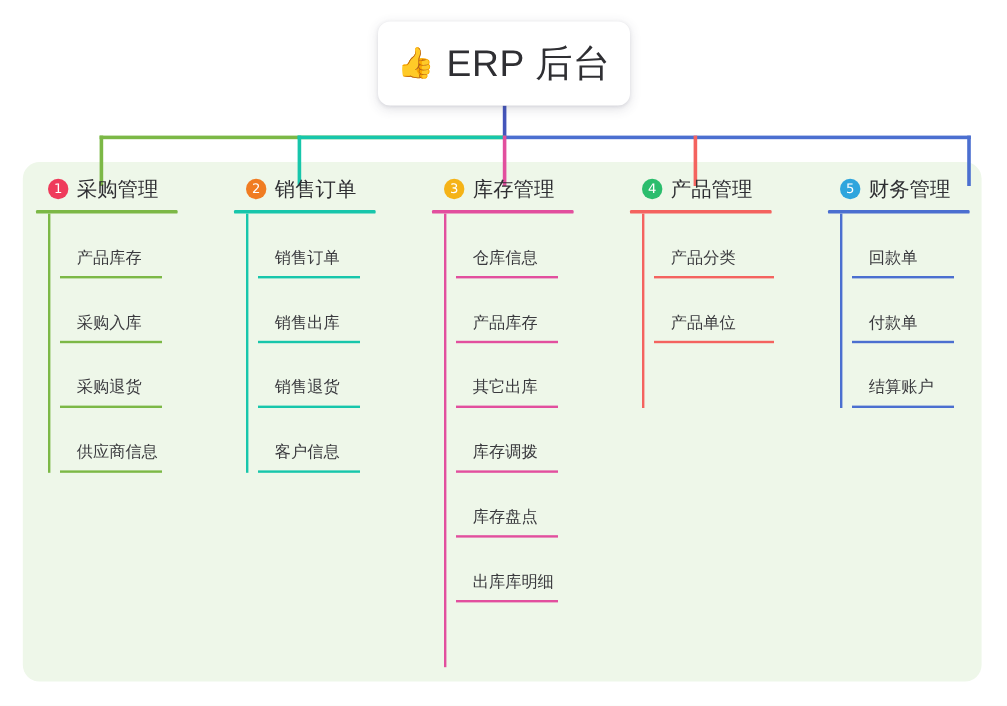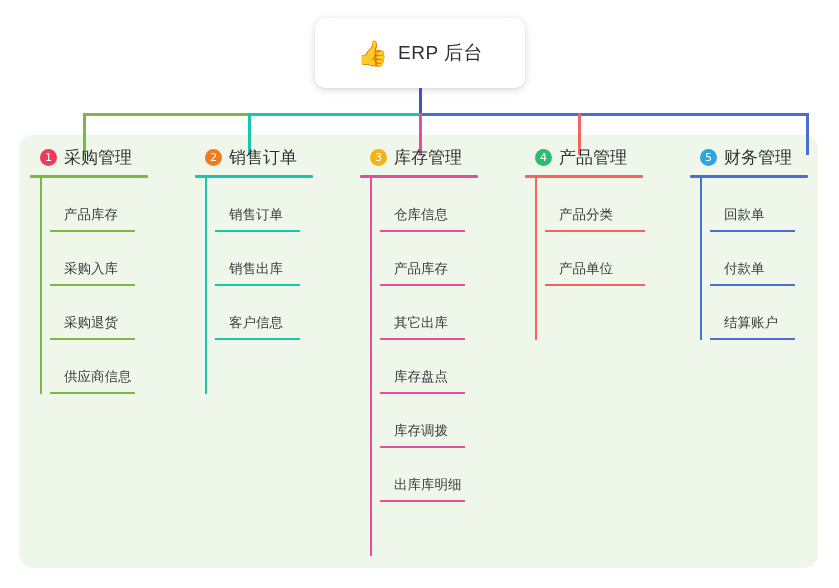--- a/index.html
+++ b/index.html
@@ -47,21 +47,21 @@
     justify-content: center;
     gap: 10px;
     z-index: 6;
   }
   .root-emoji {
     font-size: 25px;
     line-height: 1;
     display: inline-block;
   }
   .root-title {
-    font-size: 19px;
+    font-size: 31px;
     color: #2f2f33;
     letter-spacing: 0.5px;
     white-space: nowrap;
   }
 
   
   .line {
     position: absolute;
     z-index: 4;
   }
@@ -195,20 +195,24 @@
           <div class="spine" style="background: rgb(23, 198, 171); height: 216px;"></div>
           <div class="leaf">
             <span class="leaf-label">销售订单</span>
             <div class="leaf-underline" style="width: 85px; background: rgb(23, 198, 171);"></div>
           </div>
           <div class="leaf">
             <span class="leaf-label">销售出库</span>
             <div class="leaf-underline" style="width: 85px; background: rgb(23, 198, 171);"></div>
           </div>
           <div class="leaf">
+            <span class="leaf-label">销售退货</span>
+            <div class="leaf-underline" style="width: 85px; background: rgb(23, 198, 171);"></div>
+          </div>
+          <div class="leaf">
             <span class="leaf-label">客户信息</span>
             <div class="leaf-underline" style="width: 85px; background: rgb(23, 198, 171);"></div>
           </div>
         </div>
       </div>
       <div class="branch" style="left: 360px; width: 150px;">
         <div class="branch-head">
           <span class="badge" style="background: rgb(245, 179, 23);">3</span>
           <span class="branch-title">库存管理</span>
         </div>
@@ -221,25 +225,25 @@
           </div>
           <div class="leaf">
             <span class="leaf-label">产品库存</span>
             <div class="leaf-underline" style="width: 85px; background: rgb(226, 79, 158);"></div>
           </div>
           <div class="leaf">
             <span class="leaf-label">其它出库</span>
             <div class="leaf-underline" style="width: 85px; background: rgb(226, 79, 158);"></div>
           </div>
           <div class="leaf">
+            <span class="leaf-label">库存调拨</span>
+            <div class="leaf-underline" style="width: 85px; background: rgb(226, 79, 158);"></div>
+          </div>
+          <div class="leaf">
             <span class="leaf-label">库存盘点</span>
-            <div class="leaf-underline" style="width: 85px; background: rgb(226, 79, 158);"></div>
-          </div>
-          <div class="leaf">
-            <span class="leaf-label">库存调拨</span>
             <div class="leaf-underline" style="width: 85px; background: rgb(226, 79, 158);"></div>
           </div>
           <div class="leaf">
             <span class="leaf-label">出库库明细</span>
             <div class="leaf-underline" style="width: 85px; background: rgb(226, 79, 158);"></div>
           </div>
         </div>
       </div>
       <div class="branch" style="left: 525px; width: 150px;">
         <div class="branch-head">

